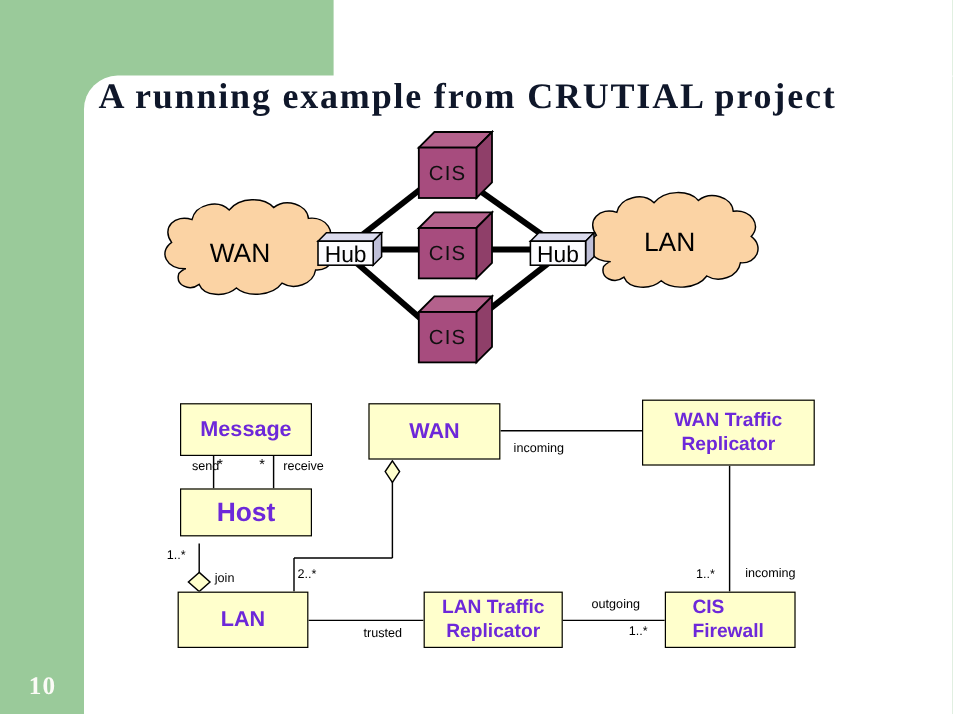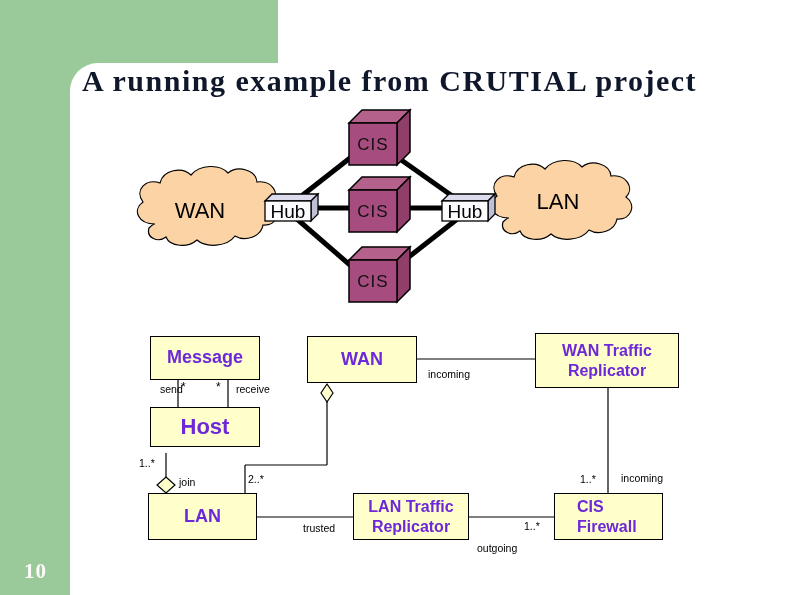--- a/index.html
+++ b/index.html
@@ -70,21 +70,21 @@
   .star{font-size:12px;}
   .l-send{left:160px;top:383px;}
   .l-star1{left:181px;top:380px;}
   .l-star2{left:216px;top:380px;}
   .l-receive{left:236px;top:383px;}
   .l-untrusted{left:428px;top:368px;}
   .l-hostmult{left:139px;top:457px;}
   .l-join{left:179px;top:476px;}
   .l-lanmult{left:248px;top:473px;}
   .l-trusted{left:268px;top:522px;margin-left:35px;}
-  .l-outgoing{left:477px;top:498px;margin-top:44px;}
+  .l-outgoing{left:493px;top:498px;}
   .l-outmult{left:524px;top:520px;}
   .l-inmult{left:580px;top:473px;}
   .l-incoming{left:621px;top:472px;}
 </style>
 </head>
 <body>
 
 <div class="slide">
 
   <div class="white-panel"></div>

